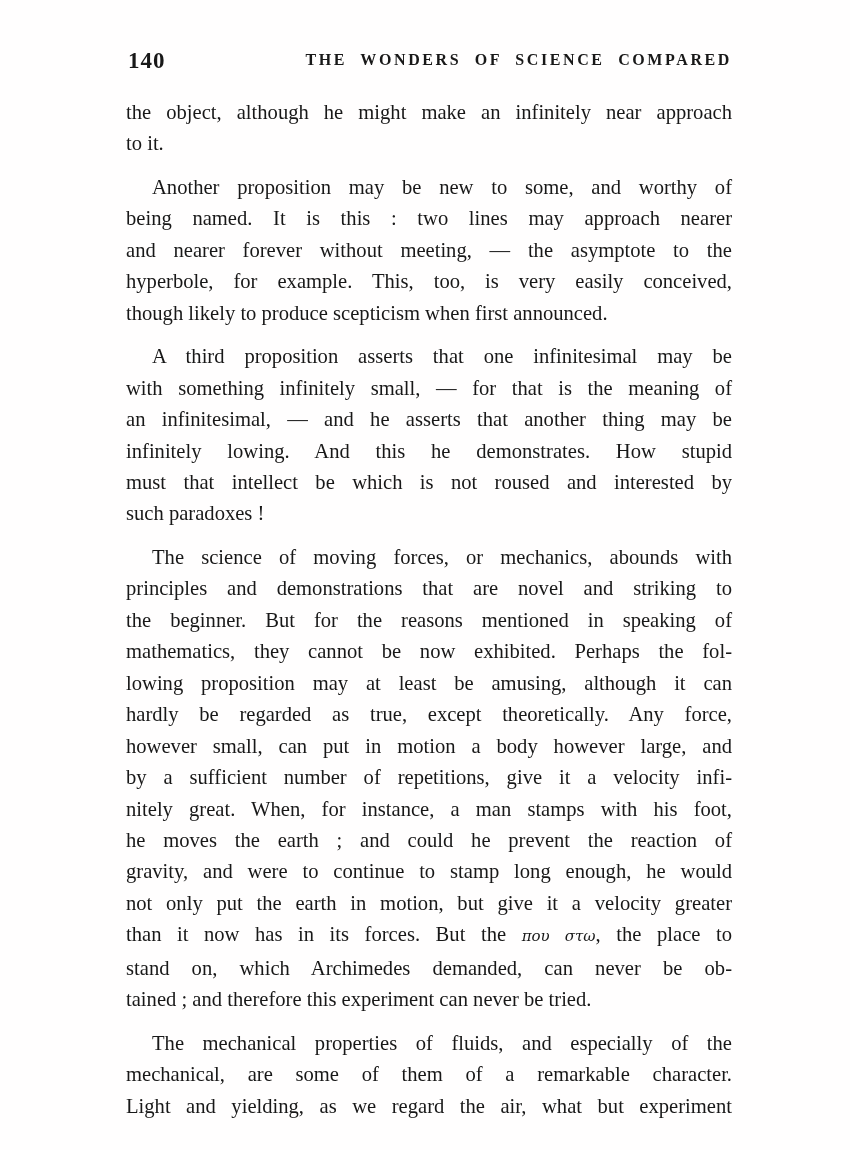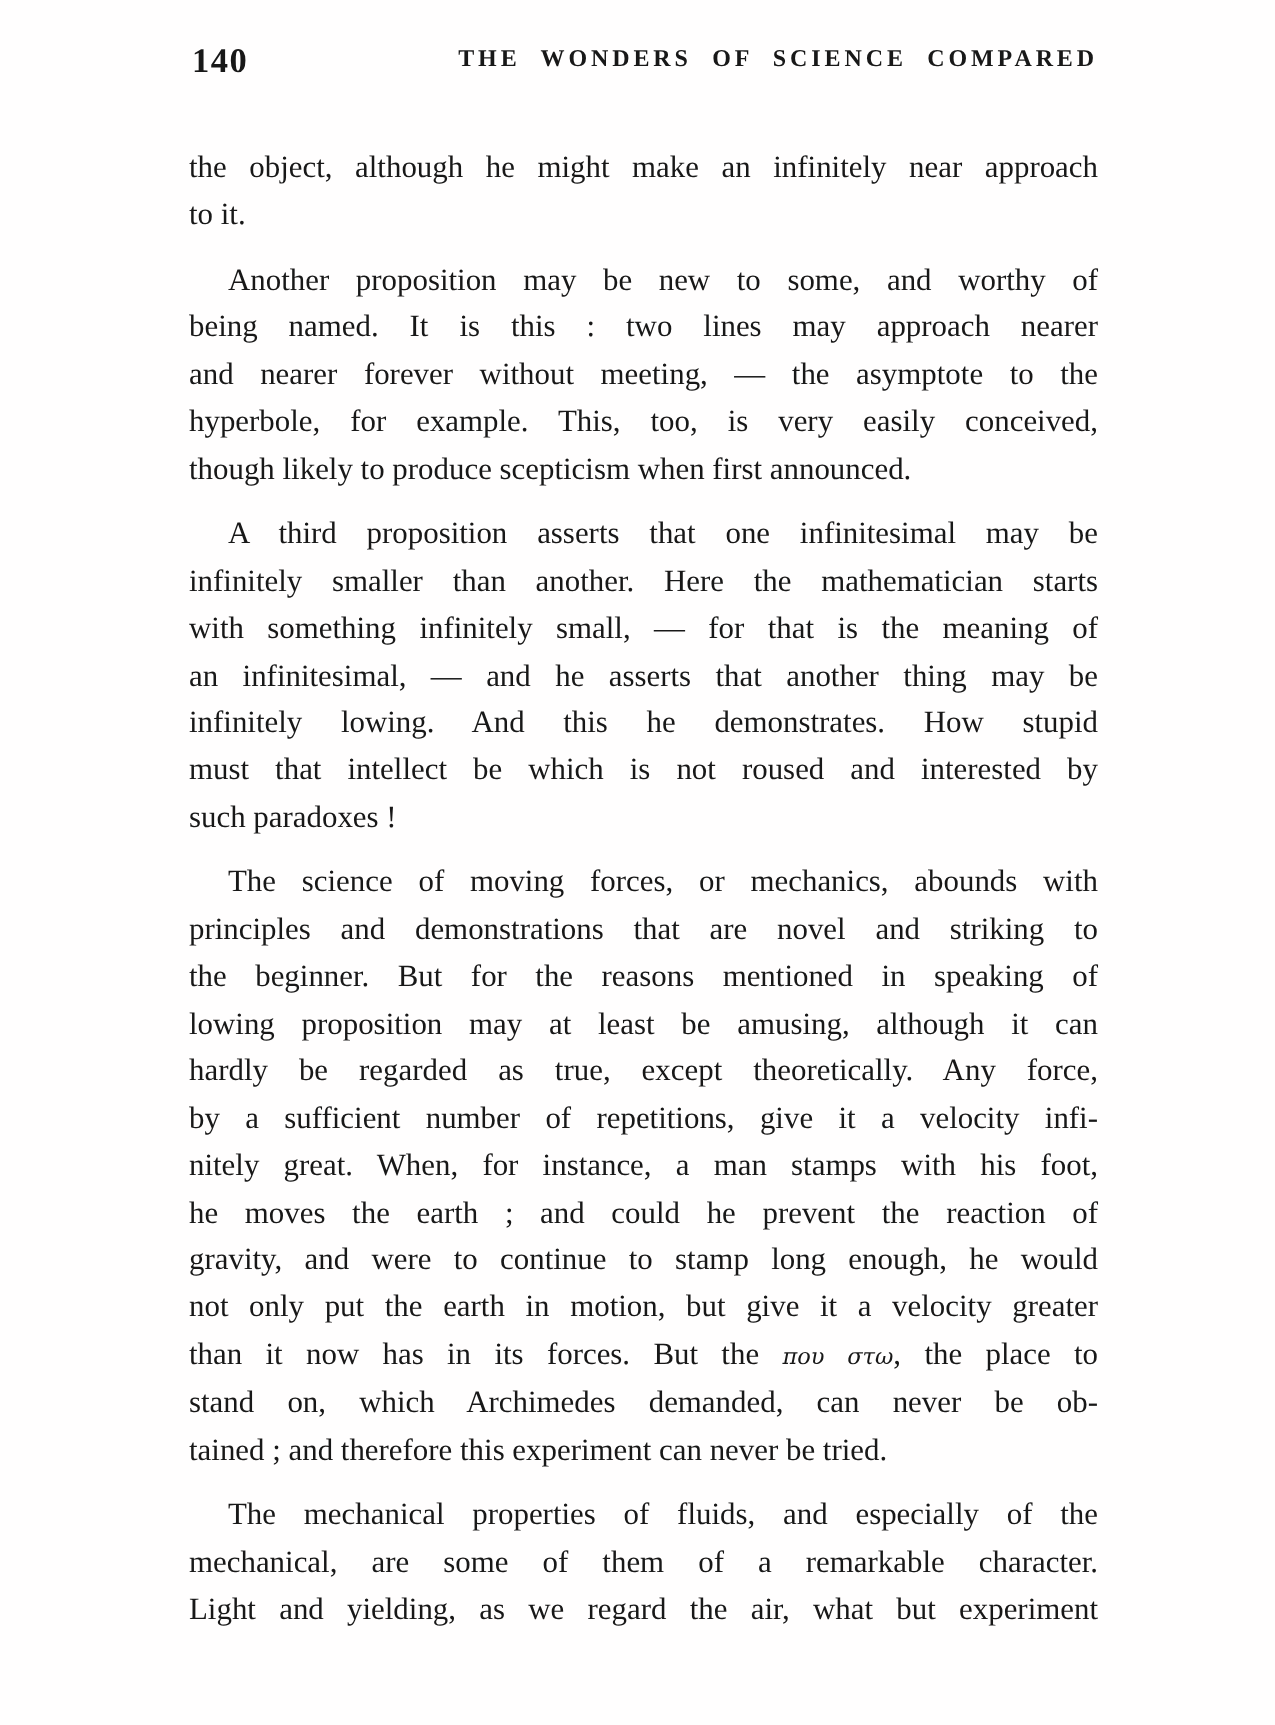--- a/index.html
+++ b/index.html
@@ -11,21 +11,21 @@
     position: relative;
     width: 850px;
     height: 1150px;
     background: #fffefe;
     overflow: hidden;
     font-family: "Liberation Serif", serif;
     color: #181818;
   }
   .header {
     position: absolute;
-    top: 28px;
+    top: 48px;
     left: 126px;
     width: 606px;
     height: 28px;
   }
   .pagenum {
     position: absolute;
     left: 2px;
     top: 0;
     font-size: 23px;
     font-weight: 700;
@@ -76,31 +76,32 @@
   </div>
   <div class="body-text">
       <div class="line just">the object, although he might make an infinitely near approach</div>
       <div class="line">to it.</div>
       <div class="line indent just">Another proposition may be new to some, and worthy of</div>
       <div class="line just">being named.  It is this : two lines may approach nearer</div>
       <div class="line just">and nearer forever without meeting, — the asymptote to the</div>
       <div class="line just">hyperbole, for example.  This, too, is very easily conceived,</div>
       <div class="line">though likely to produce scepticism when first announced.</div>
       <div class="line indent just">A third proposition asserts that one infinitesimal may be</div>
-      <div class="line just">infinitely smaller than another.  Here the mathematician starts</div>
       <div class="line just">with something infinitely small, — for that is the meaning of</div>
       <div class="line just">an infinitesimal, — and he asserts that another thing may be</div>
       <div class="line just">infinitely lowing.  And this he demonstrates.  How stupid</div>
       <div class="line just">must that intellect be which is not roused and interested by</div>
       <div class="line">such paradoxes !</div>
       <div class="line indent just">The science of moving forces, or mechanics, abounds with</div>
       <div class="line just">principles and demonstrations that are novel and striking to</div>
       <div class="line just">the beginner.  But for the reasons mentioned in speaking of</div>
+      <div class="line just">mathematics, they cannot be now exhibited.  Perhaps the fol-</div>
       <div class="line just">lowing proposition may at least be amusing, although it can</div>
       <div class="line just">hardly be regarded as true, except theoretically.  Any force,</div>
+      <div class="line just">however small, can put in motion a body however large, and</div>
       <div class="line just">by a sufficient number of repetitions, give it a velocity infi-</div>
       <div class="line just">nitely great.  When, for instance, a man stamps with his foot,</div>
       <div class="line just">he moves the earth ; and could he prevent the reaction of</div>
       <div class="line just">gravity, and were to continue to stamp long enough, he would</div>
       <div class="line just">not only put the earth in motion, but give it a velocity greater</div>
       <div class="line just"><span>than it now has in its forces.  But the </span><span class="greek">που στω</span><span>, the place to</span></div>
       <div class="line just">stand on, which Archimedes demanded, can never be ob-</div>
       <div class="line">tained ; and therefore this experiment can never be tried.</div>
       <div class="line indent just">The mechanical properties of fluids, and especially of the</div>
       <div class="line just">mechanical, are some of them of a remarkable character.</div>

